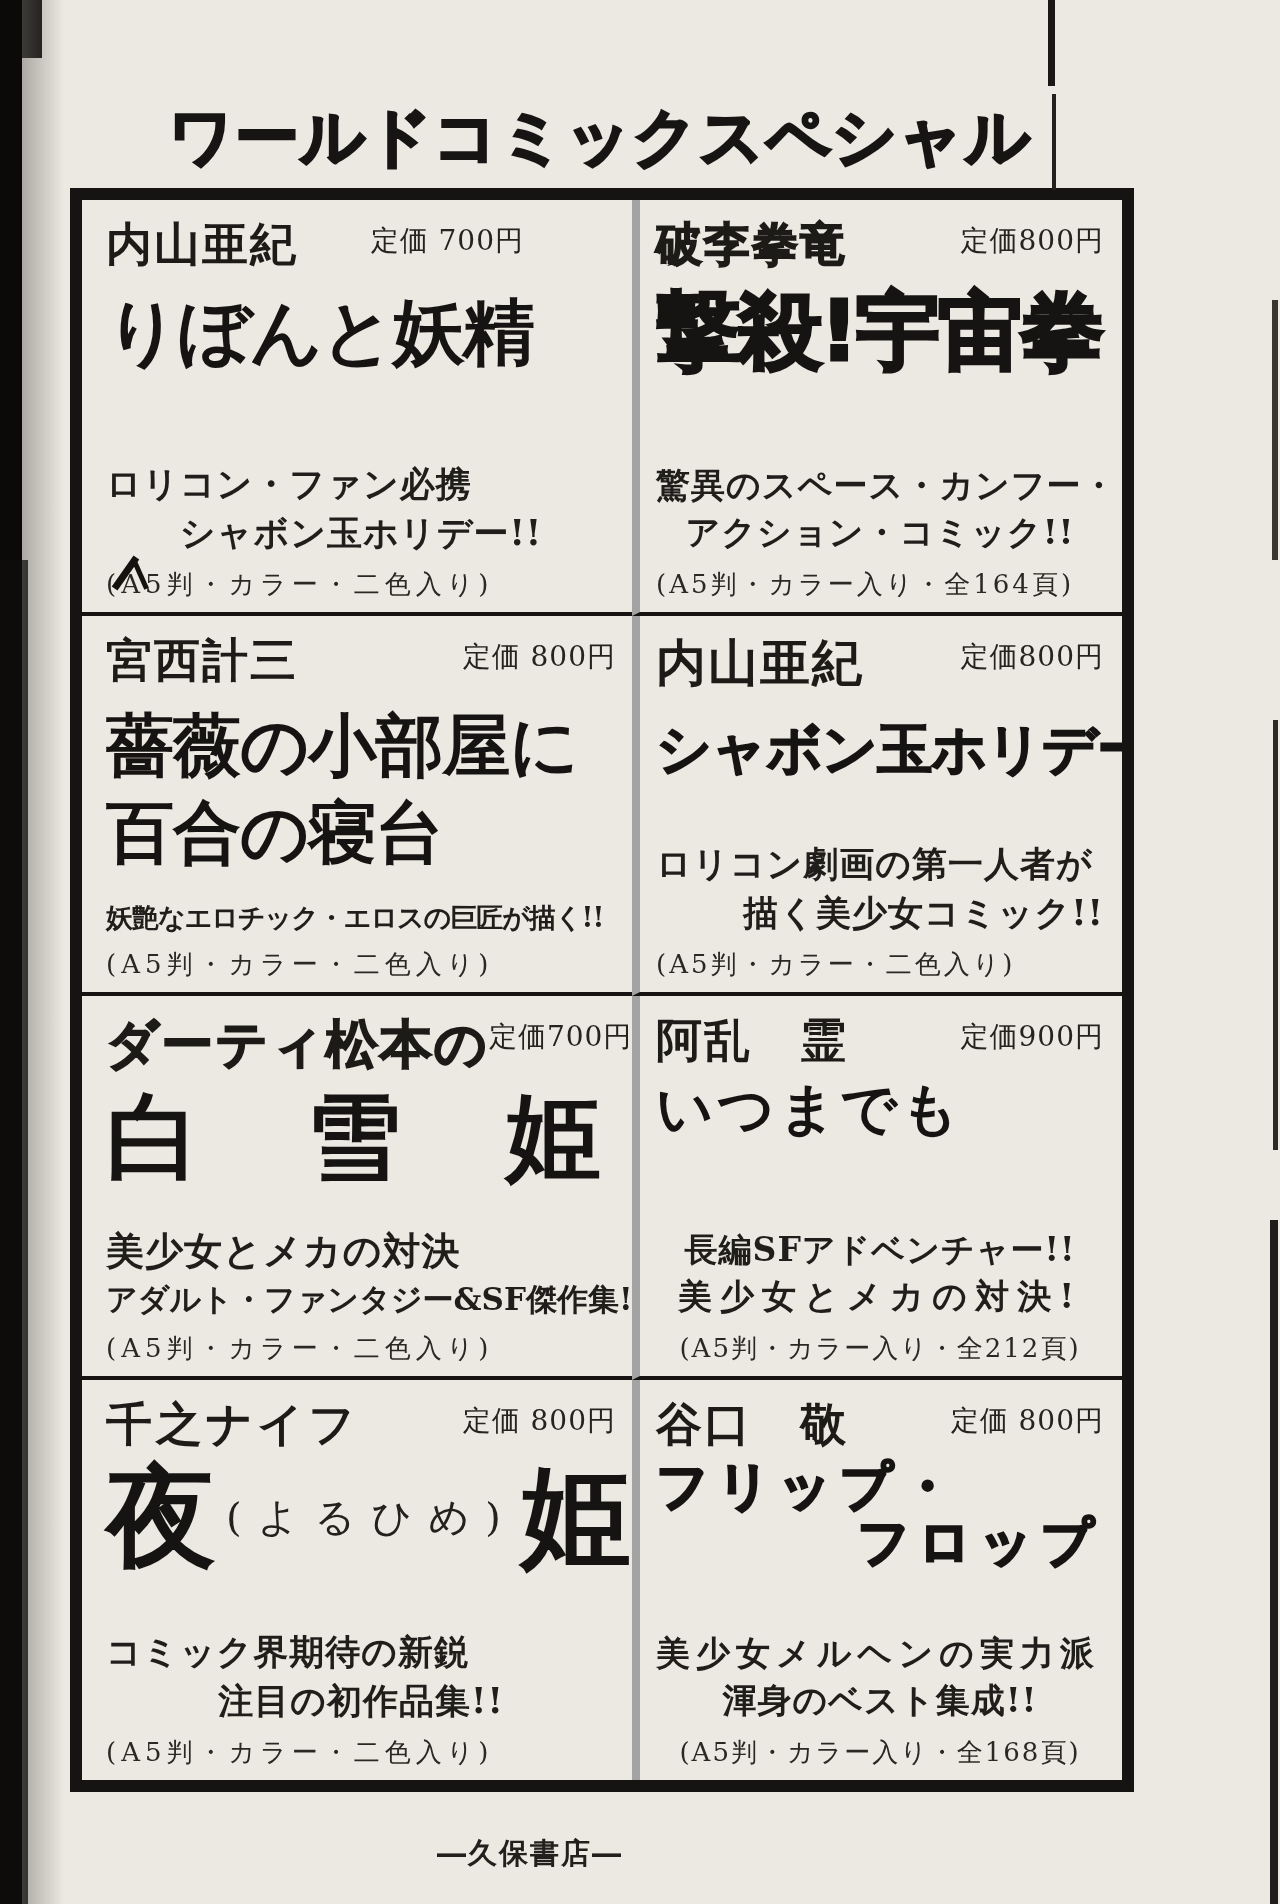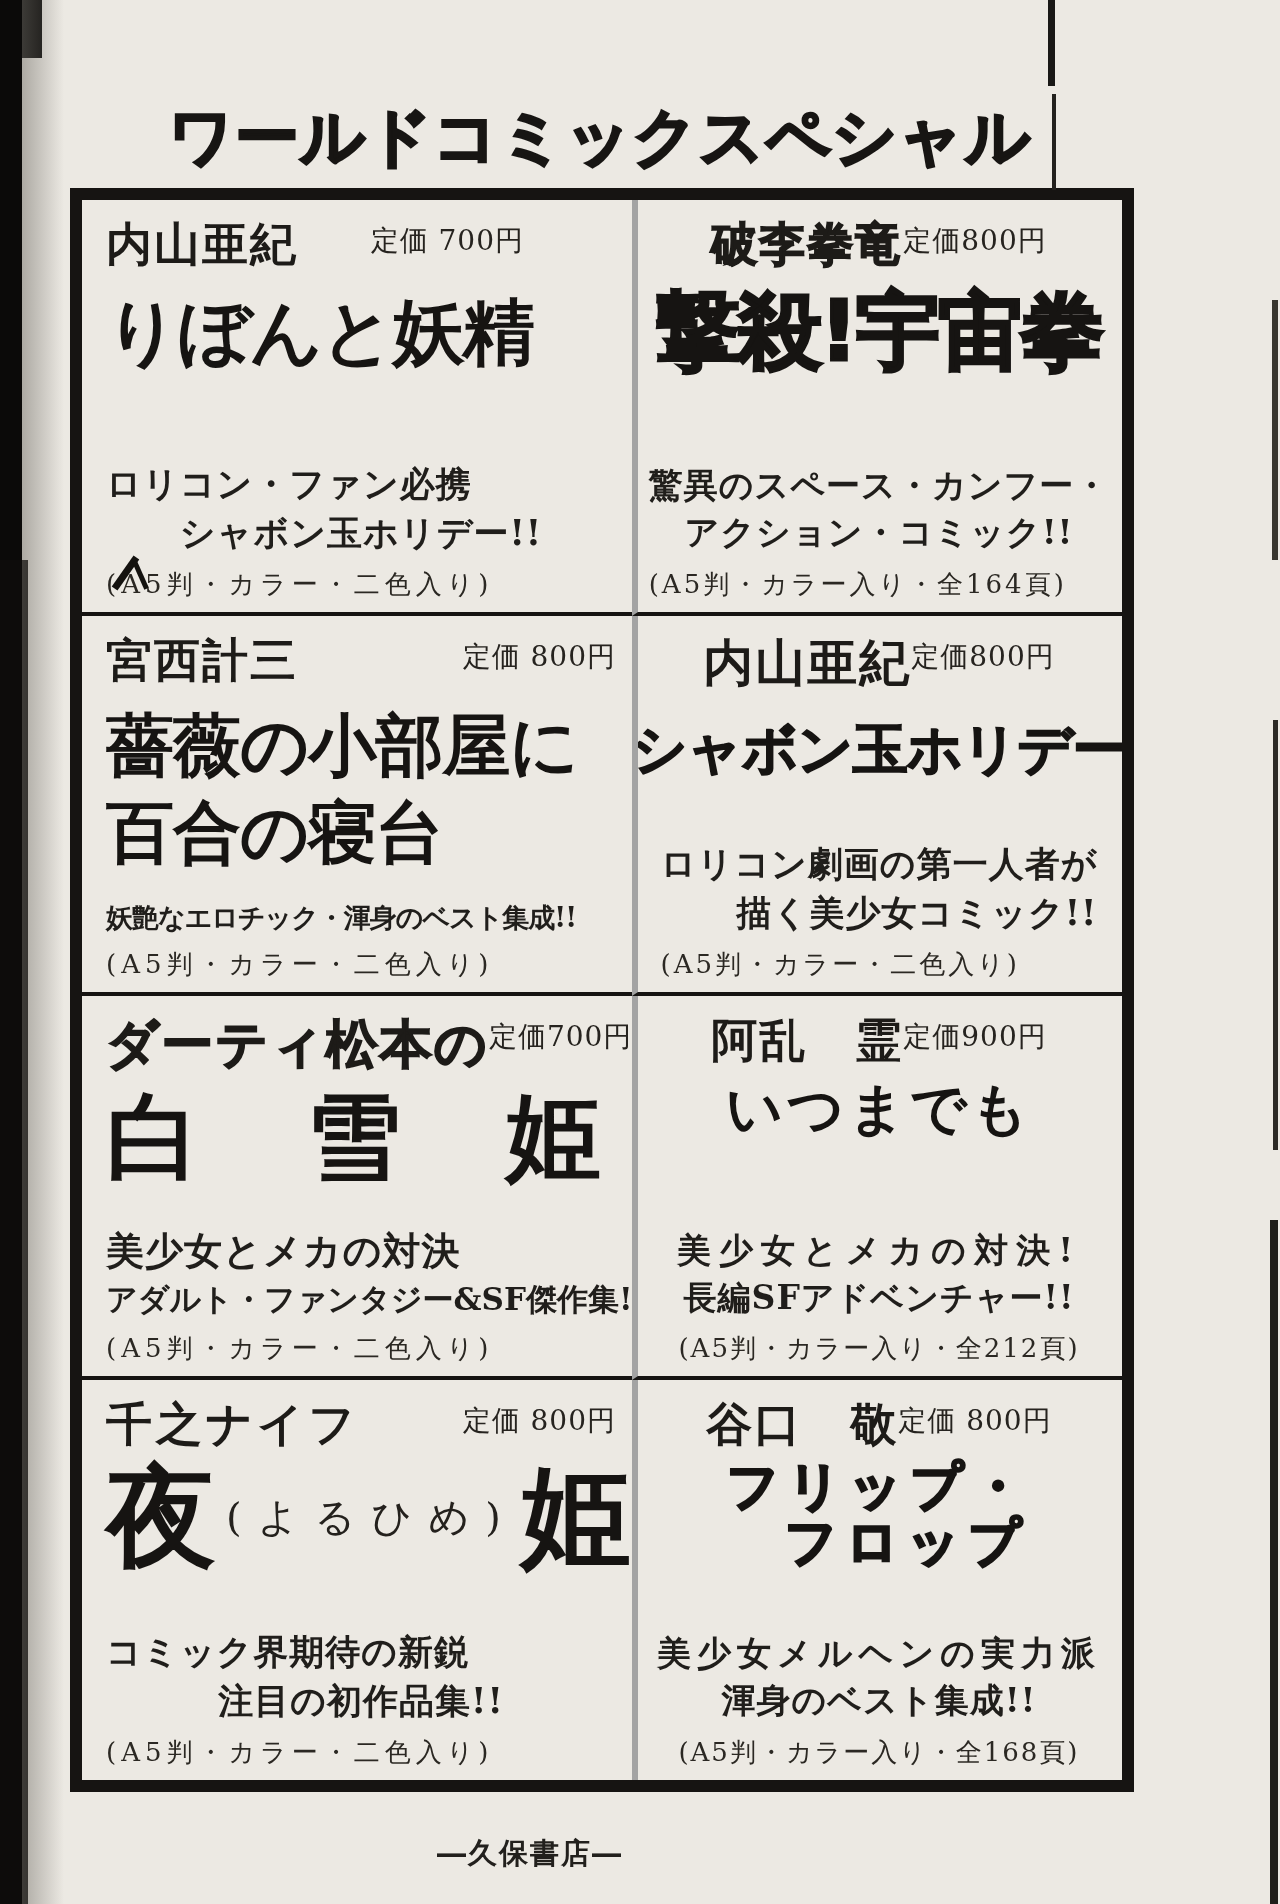--- a/index.html
+++ b/index.html
@@ -16,21 +16,21 @@
     color:#171513;-webkit-text-stroke:2.6px #171513;white-space:nowrap;
   }
   
   .catalog{
     position:absolute;left:70px;top:188px;width:1064px;height:1604px;
     box-sizing:border-box;border:12px solid #161412;
     display:grid;grid-template-columns:550px 1fr;grid-template-rows:416px 380px 384px 1fr;
   }
   .ad{box-sizing:border-box;display:flex;flex-direction:column;
       padding:14px 16px 10px 24px;overflow:hidden;}
-  .ad.col2{border-left:6px solid #a3a3a3;padding-left:16px;padding-right:18px;align-items:center;}
+  .ad.col2{border-left:8px solid #a3a3a3;padding-left:16px;padding-right:18px;}
   .ad.rb{border-bottom:4px solid #161412;}
   .ad-head{display:flex;align-items:baseline;}
   .author{font-size:46px;font-weight:700;letter-spacing:2px;white-space:nowrap;color:#1d1b18;}
   .author.heavy{font-weight:900;-webkit-text-stroke:1.6px #1d1b18;}
   .author.serif{font-family:"DejaVu Serif",serif;letter-spacing:4px;}
   .price{margin-left:auto;font-family:"DejaVu Serif",serif;font-size:28px;
          color:#26231f;letter-spacing:1px;white-space:nowrap;align-self:flex-start;padding-top:8px;}
   .price.inset{margin-right:92px;}
   .title{font-weight:900;color:#161412;line-height:1.12;white-space:nowrap;}
   .descs{margin-top:auto;font-family:"DejaVu Serif",serif;color:#201e1b;}
@@ -116,21 +116,21 @@
   <div class="ad rb">
     <div class="ad-head">
       <span class="author">宮西計三</span>
       <span class="price">定価 800円</span>
     </div>
     <div class="title t-ad3">
       <div>薔薇の小部屋に</div>
       <div>百合の寝台</div>
     </div>
     <div class="descs">
-      <div class="desc d-sm">妖艶なエロチック・渾身のベスト集成!!</div>
+      <div class="desc d-sm">妖艶なエロチック・エロスの巨匠が描く!!</div>
       <div class="spec">(A5判・カラー・二色入り)</div>
     </div>
   </div>
 
   <div class="ad rb col2">
     <div class="ad-head">
       <span class="author" style="font-size:50px">内山亜紀</span>
       <span class="price">定価800円</span>
     </div>
     <div class="title t-ad4">シャボン玉ホリデー</div>
@@ -156,22 +156,22 @@
 
   <div class="ad rb col2">
     <div class="ad-head">
       <span class="author">阿乱　霊</span>
       <span class="price">定価900円</span>
     </div>
     <div class="title t-ad6">
       <div>いつまでも</div>
     </div>
     <div class="descs">
+      <div class="desc d-33 c">長編SFアドベンチャー!!</div>
       <div class="desc d-34 d-ls8 c">美少女とメカの対決!</div>
-      <div class="desc d-33 c">長編SFアドベンチャー!!</div>
       <div class="spec c">(A5判・カラー入り・全212頁)</div>
     </div>
   </div>
 
   <div class="ad">
     <div class="ad-head">
       <span class="author serif">千之ナイフ</span>
       <span class="price">定価 800円</span>
     </div>
     <div class="t-ad7">

